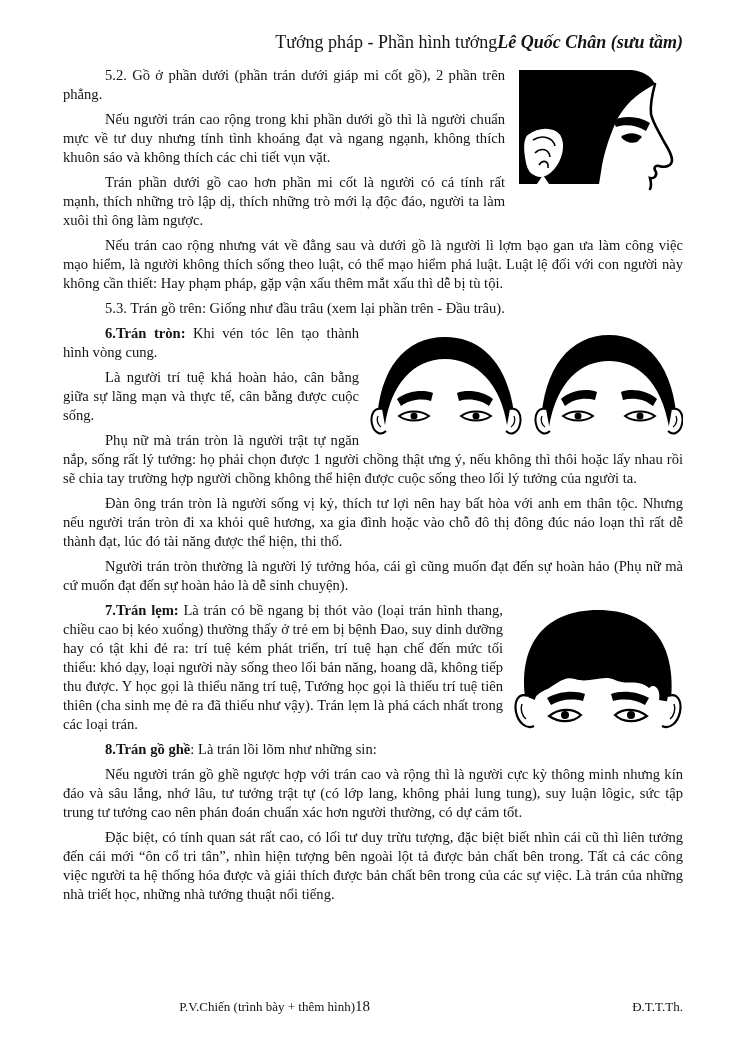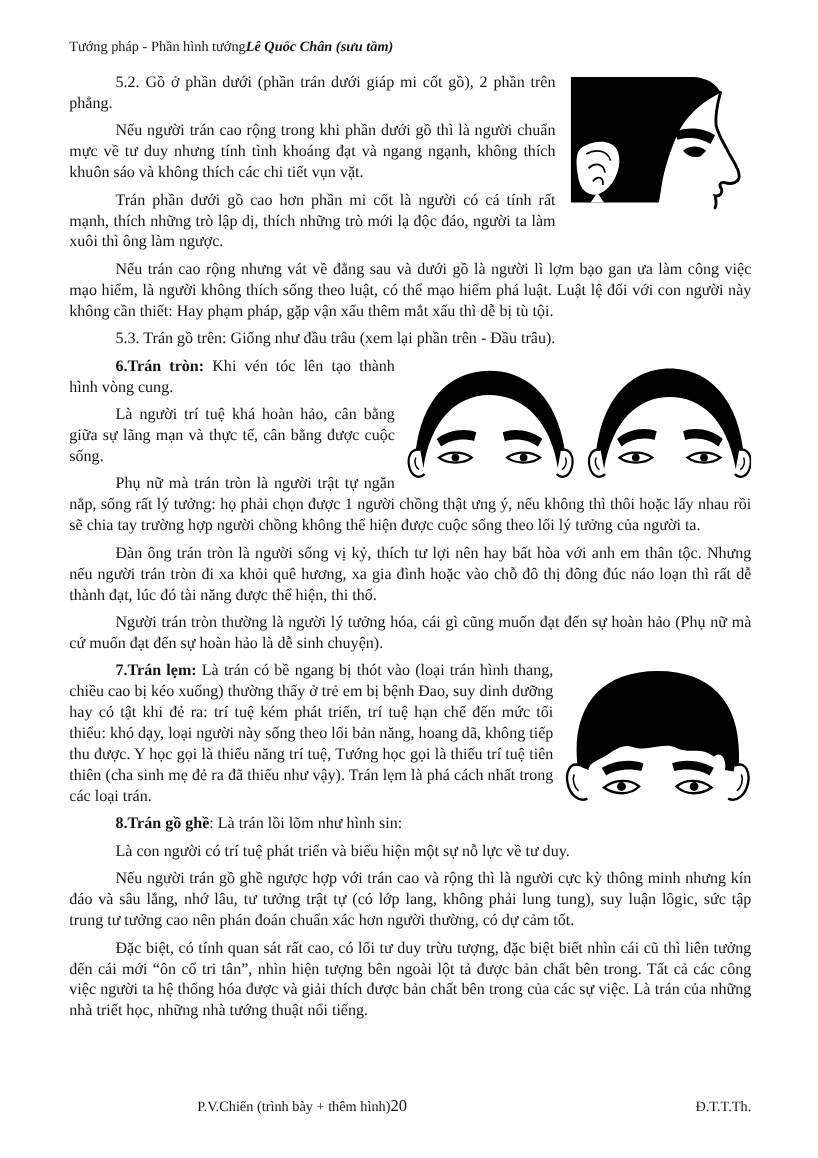--- a/index.html
+++ b/index.html
@@ -7,22 +7,22 @@
     position:relative;
     width:744px; height:1053px;
     background:#ffffff;
     color:#141414;
     font-family:"Liberation Serif","DejaVu Serif",serif;
     box-sizing:border-box;
     padding:34px 61px 0 63px;
     overflow:hidden;
   }
   .page-header {
-    display:flex; justify-content:flex-start; align-items:baseline;
-    font-size:13px; line-height:16px; margin-bottom:16px;
+    display:flex; justify-content:flex-end; align-items:baseline;
+    font-size:18px; line-height:16px; margin-bottom:16px;
   }
   .hdr-right { font-weight:bold; font-style:italic; }
   .page-body {
     font-size:14.6px; line-height:19px;
     text-align:justify;
     height:928px; overflow:hidden;
   }
   .para { margin:0 0 6px 0; text-indent:42px; }
   .it { }
   .bd { font-weight:bold; }
@@ -118,26 +118,25 @@
         <path d="M102,111 C110,104 124,104 134,112 C124,119 110,119 102,111 Z" fill="#fff" stroke="#000" stroke-width="2.2"></path>
         <circle cx="118" cy="111" r="4" fill="#000"></circle>
         <path d="M15,92 C5,88 1,98 3,108 C5,118 13,126 21,122" fill="#fff" stroke="#000" stroke-width="2.2"></path>
         <path d="M9,100 C7,105 9,112 13,115" stroke="#000" stroke-width="1.4" fill="none"></path>
         <path d="M155,92 C165,88 169,98 167,108 C165,118 157,126 149,122" fill="#fff" stroke="#000" stroke-width="2.2"></path>
         <path d="M161,100 C163,105 161,112 157,115" stroke="#000" stroke-width="1.4" fill="none"></path>
       </svg>
     </div>
 
     <p class="para"><span class="bd">7.Trán lẹm:</span><span> Là trán có bề ngang bị thót vào (loại trán hình thang, chiều cao bị kéo xuống) thường thấy ở trẻ em bị bệnh Đao, suy dinh dưỡng hay có tật khi đẻ ra: trí tuệ kém phát triển, trí tuệ hạn chế đến mức tối thiểu: khó dạy, loại người này sống theo lối bản năng, hoang dã, không tiếp thu được. Y học gọi là thiểu năng trí tuệ, Tướng học gọi là thiếu trí tuệ tiên thiên (cha sinh mẹ đẻ ra đã thiếu như vậy). Trán lẹm là phá cách nhất trong các loại trán.</span></p>
-    <p class="para"><span class="bd">8.Trán gồ ghề</span><span>: Là trán lồi lõm như hình sin:</span></p>
-    <p class="para">Là con người có trí tuệ phát triển và biểu hiện một sự nỗ lực về tư duy.</p>
+    <p class="para"><span class="bd">8.Trán gồ ghề</span><span>: Là trán lồi lõm như những sin:</span></p>
     <p class="para">Nếu người trán gồ ghề ngược hợp với trán cao và rộng thì là người cực kỳ thông minh nhưng kín đáo và sâu lắng, nhớ lâu, tư tưởng trật tự (có lớp lang, không phải lung tung), suy luận lôgic, sức tập trung tư tưởng cao nên phán đoán chuẩn xác hơn người thường, có dự cảm tốt.</p>
     <p class="para"><span>Đặc biệt, có tính quan sát rất cao, có lối tư duy trừu tượng, đặc biệt biết nhìn cái cũ thì liên tưởng đến cái mới “</span><span class="it">ôn cổ tri tân</span><span>”, nhìn hiện tượng bên ngoài lột tả được bản chất bên trong. Tất cả các công việc người ta hệ thống hóa được và giải thích được bản chất bên trong của các sự việc. Là trán của những nhà triết học, những nhà tướng thuật nổi tiếng.</span></p>
 
   </main>
 
   <footer class="page-footer">
     <span class="ft-left">P.V.Chiến (trình bày + thêm hình)</span>
-    <span class="ft-page">20</span>
+    <span class="ft-page">18</span>
     <span class="ft-right">Đ.T.T.Th.</span>
   </footer>
 
 </div>
 
 </body></html>

